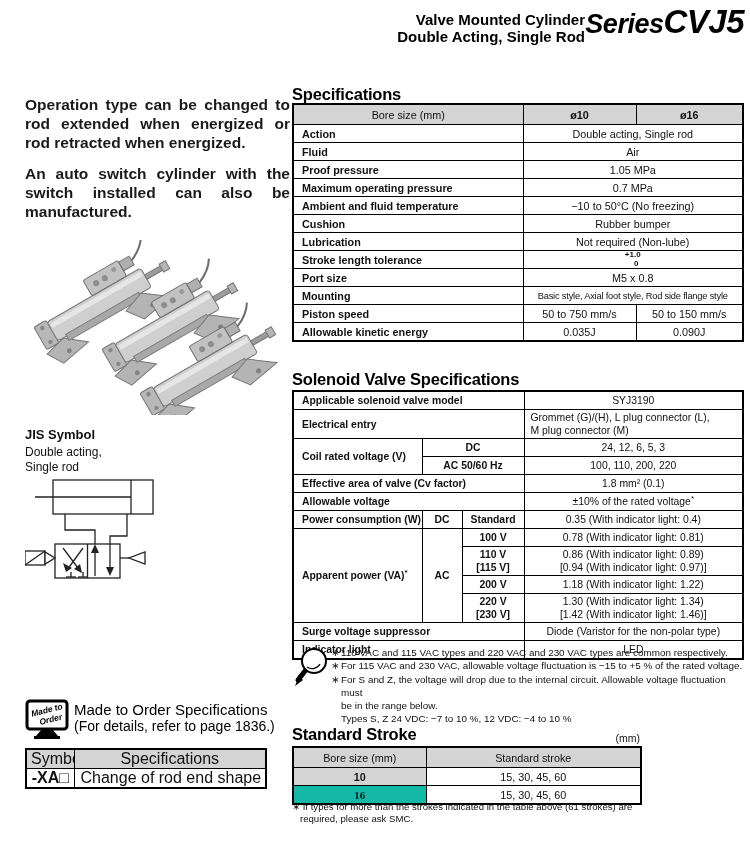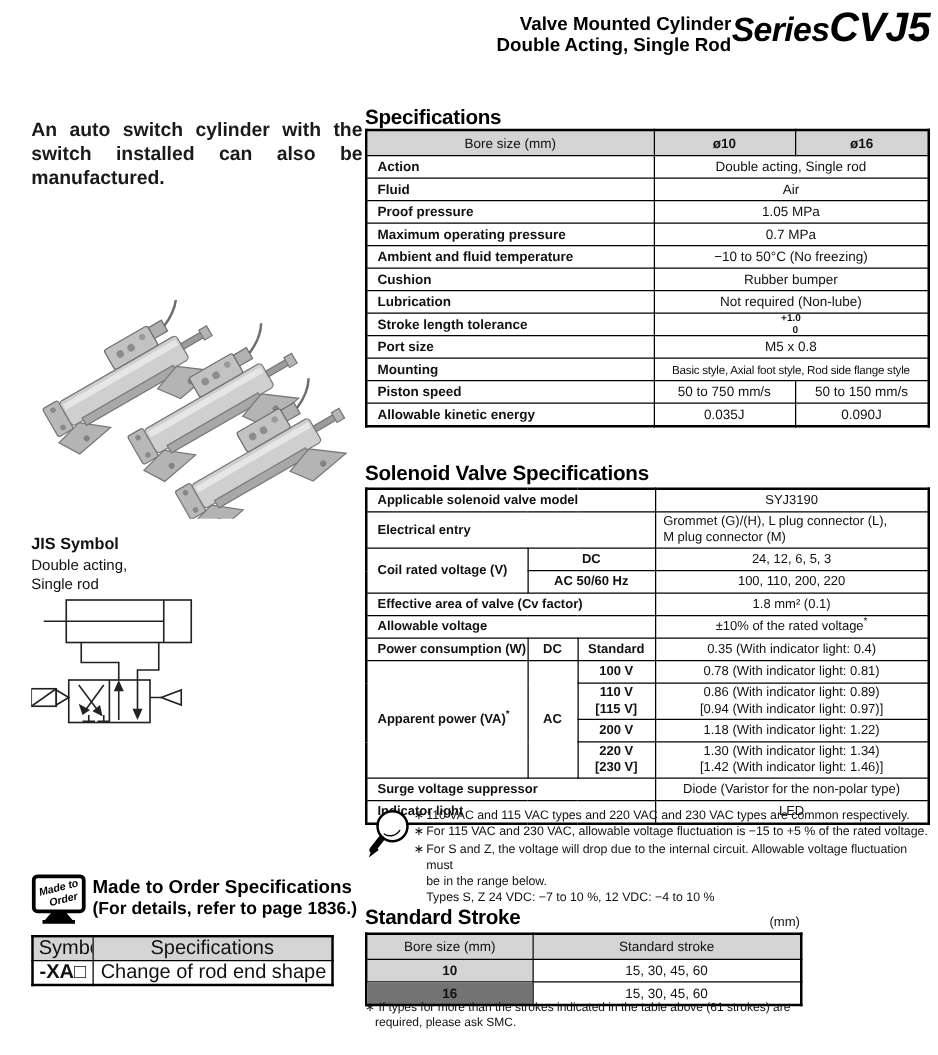--- a/index.html
+++ b/index.html
@@ -48,40 +48,41 @@
 
   
   .foot{font-size:9.6px;line-height:1.3;color:#111;}
   .foot .ind{margin-left:8px;}
 
   
   .jis-t{font-weight:bold;font-size:13px;}
   .jis-s{font-size:12px;line-height:1.25;}
 
   
-  .mto-txt{font-weight:bold;line-height:1.15;color:#000;}
+  .mto-txt{font-weight:normal;line-height:1.15;color:#000;}
   .mto-txt .l1{font-size:15px;}
   .mto-txt .l2{font-size:14px;}
   .mto td{height:18px;font-size:16px;}
 </style>
 </head>
 <body>
 
 <div class="page">
 
   <div class="abs subtitle" style="right:165px;top:11px;">
     <div>Valve Mounted Cylinder</div>
     <div>Double Acting, Single Rod</div>
   </div>
   <div class="abs series" style="right:6px;top:3px;">
     <span class="w">Series</span>
     <span class="m">CVJ5</span>
   </div>
 
   <div class="abs" style="left:25px;top:95px;width:265px;">
+    <p class="intro">Operation type can be changed to rod extended when energized or rod retracted when energized.</p>
     <p class="intro">An auto switch cylinder with the switch installed can also be manufactured.</p>
   </div>
 
   <svg class="abs" style="left:25px;top:240px;" width="263" height="175" viewBox="0 0 263 175">
     <defs>
       <g id="cyl">
         <path d="M6,22 L26,38 L-6,44 L-16,28 Z" fill="#b4b4b4" stroke="#787878"></path>
         <circle cx="5" cy="36" r="2.4" fill="#828282"></circle>
         <rect x="-14" y="-2" width="14" height="26" rx="2" fill="#b8b8b8" stroke="#777777"></rect>
         <circle cx="-7" cy="3" r="2.2" fill="#888888"></circle>
@@ -364,21 +365,21 @@
     <tbody>
         <tr class="hdr">
       <td>Bore size (mm)</td>
       <td>Standard stroke</td>
     </tr>
     <tr>
       <td class="c b" style="background:#d4d4d4;">10</td>
       <td class="c">15, 30, 45, 60</td>
     </tr>
     <tr>
-      <td class="c b" style="background:#737373;">16</td>
+      <td class="c b" style="background:#14b8a6;font-family:Liberation Serif, serif;">16</td>
       <td class="c">15, 30, 45, 60</td>
     </tr>
   </tbody>
     </table>
 
   <div class="abs foot" style="left:292px;top:801px;width:360px;">
     <div>∗ If types for more than the strokes indicated in the table above (61 strokes) are</div>
     <div class="ind">required, please ask SMC.</div>
   </div>
 

